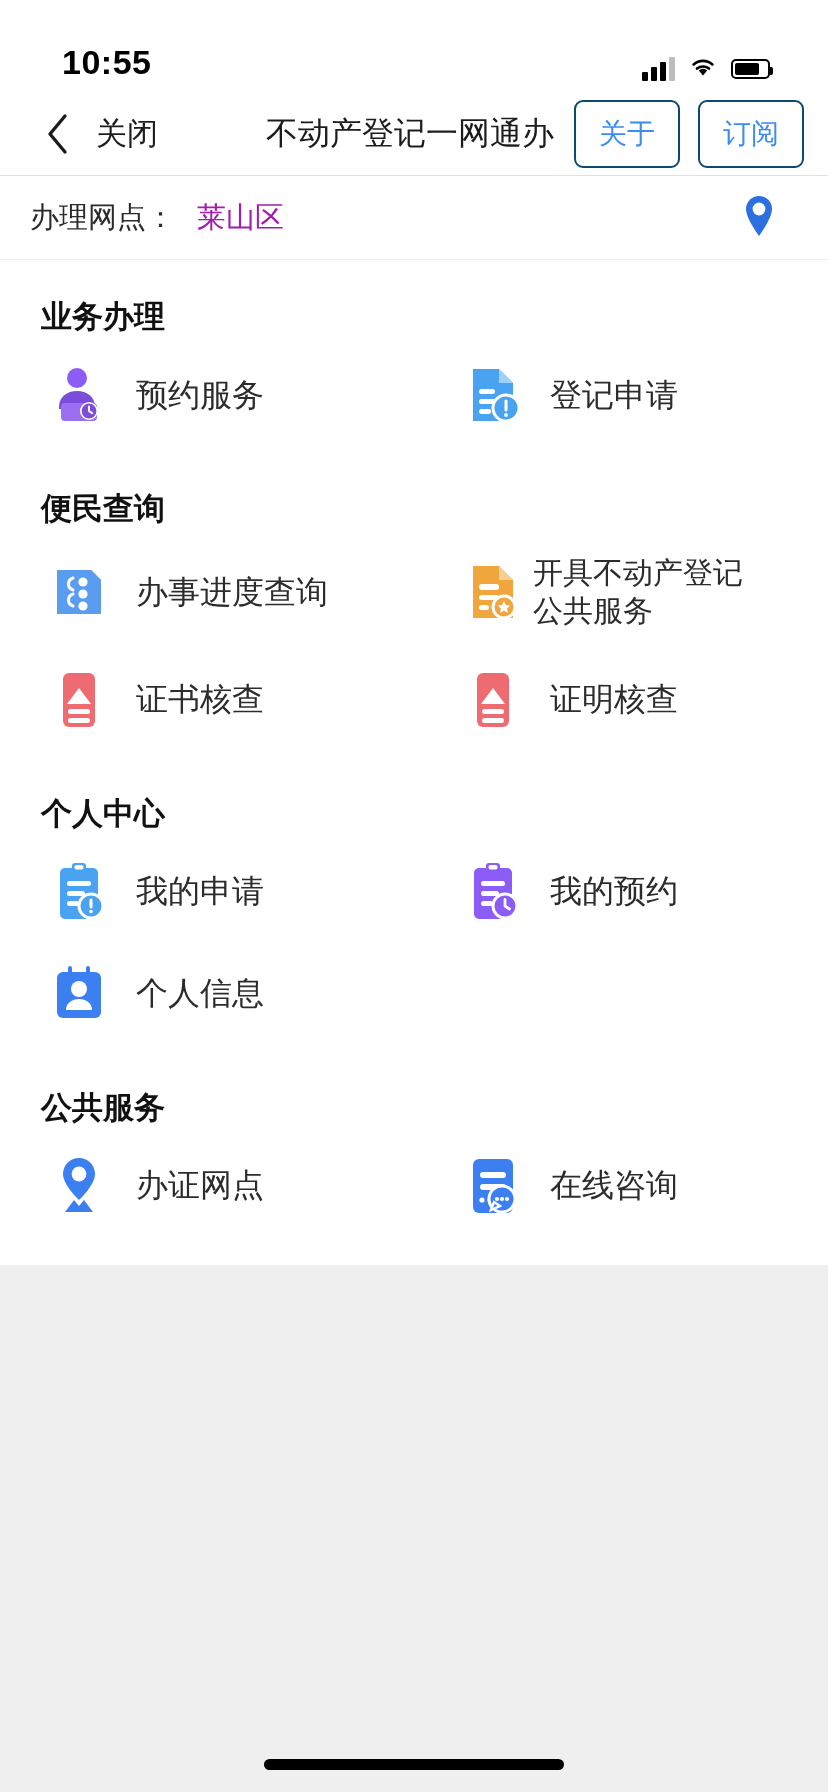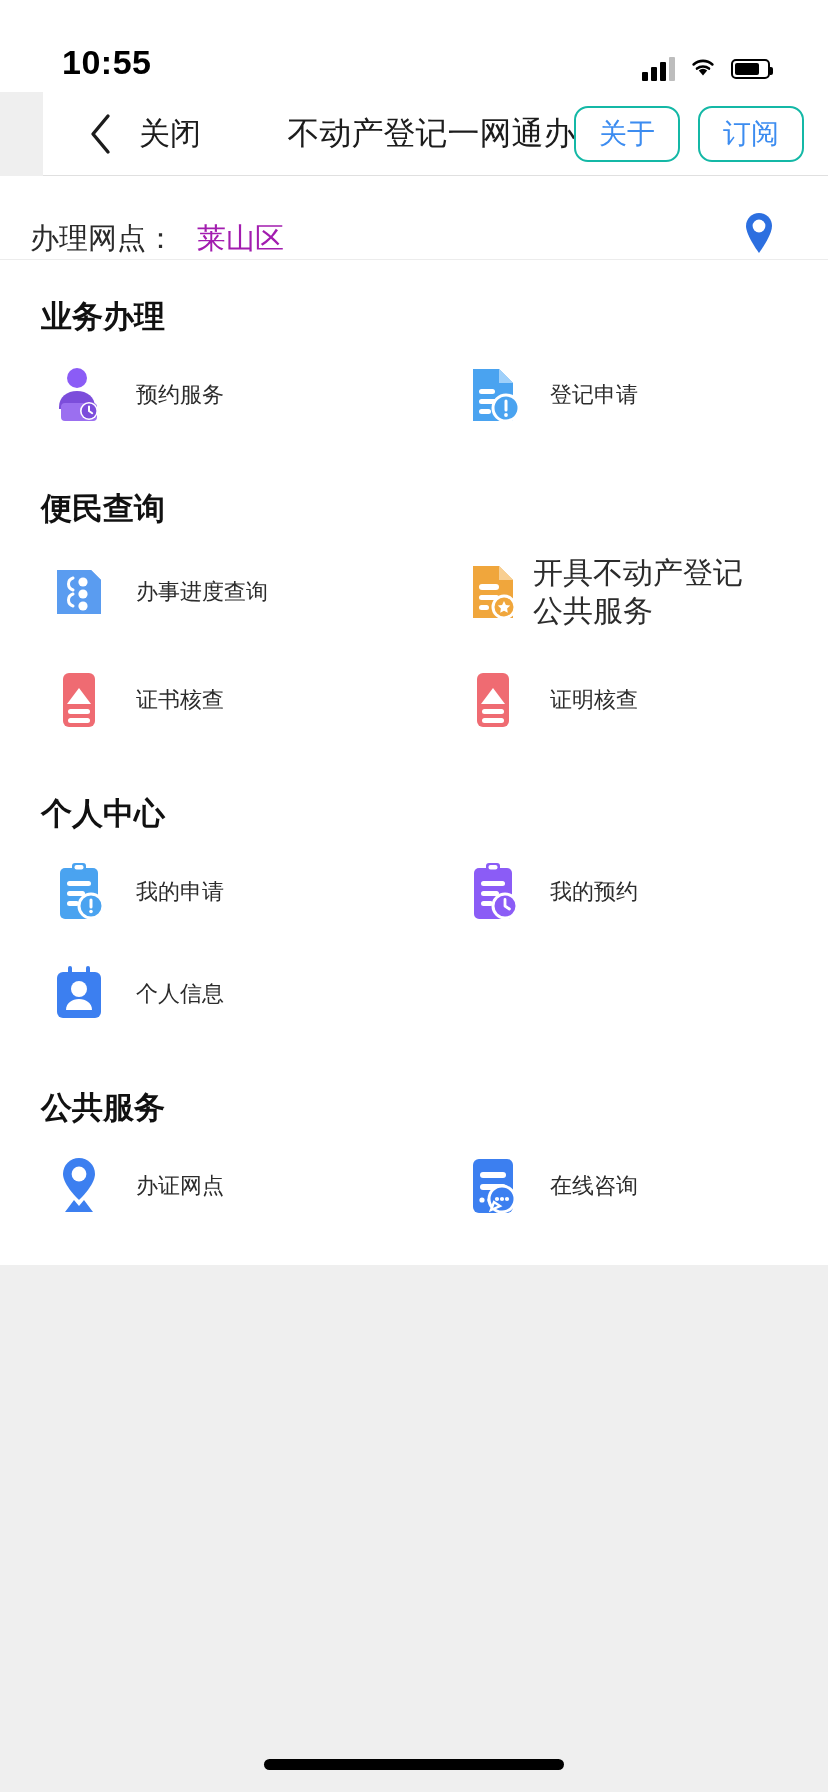--- a/index.html
+++ b/index.html
@@ -29,58 +29,57 @@
   .batt::after{ content:""; position:absolute; right:-5px; top:6px; width:3px; height:8px; background:#000; border-radius:0 2px 2px 0; }
   .batt i { position:absolute; left:2px; top:2px; bottom:2px; width:24px; background:#000; border-radius:2px; }
 
   
   .navbar {
     height:84px; background:#fff;
     display:flex; align-items:center;
     padding:0 24px 0 34px;
     border-bottom:1px solid #e0e0e0;
     position:relative;
-    margin-left:43px;
   }
   .nav-back { width:46px; height:58px; display:flex; align-items:center; justify-content:center; }
   .nav-close { font-size:31px; color:#1c1c1c; margin-left:16px; }
   .nav-title {
     position:absolute; left:0; right:8px; text-align:center;
     font-size:32px; color:#1c1c1c; pointer-events:none;
   }
   .nav-actions { margin-left:auto; display:flex; gap:18px; z-index:2; }
   .nav-btn {
-    min-width:106px; height:56px; border:2px solid #14b8a6; border-radius:14px;
+    min-width:106px; height:68px; border:2px solid #0c4a6e; border-radius:9px;
     color:#3c8cf0; font-size:28px; display:flex; align-items:center; justify-content:center;
     background:#fff;
   }
 
   
   .content { background:#fff; padding-bottom:22px; }
 
   .loc-row {
-    height:84px; display:flex; align-items:flex-end;
+    height:84px; display:flex; align-items:center;
     padding:0 52px 0 30px; border-bottom:1px solid #ececec;
   }
   .loc-label { font-size:29px; color:#2b2b2b; }
   .loc-value { font-size:29px; color:#a21caf; margin-left:22px; }
   .loc-pin { margin-left:auto; }
 
   .section { padding:0 0 6px 0; }
   .section-title {
     font-size:31px; font-weight:700; color:#111;
     padding:36px 0 6px 41px;
   }
   .grid { display:flex; flex-wrap:wrap; }
   .cell {
     width:50%; display:flex; align-items:center;
     padding:18px 10px 18px 46px; min-height:96px;
   }
   .cell .ico { width:66px; height:66px; flex:0 0 66px; display:flex; align-items:center; justify-content:center; }
-  .cell .lbl { font-size:22px; color:#2c2c2c; margin-left:24px; line-height:1.28; }
+  .cell .lbl { font-size:32px; color:#2c2c2c; margin-left:24px; line-height:1.28; }
   .cell .lbl.two { font-size:30px;margin-left:7px; }
   .home-wrap { position:absolute; left:0; right:0; bottom:0; height:56px; display:flex; align-items:center; justify-content:center; }
   .home-bar { width:300px; height:11px; background:#000; border-radius:6px; }
 </style>
 </head>
 <body>
 
 <div class="phone">
 
   <div class="statusbar">

